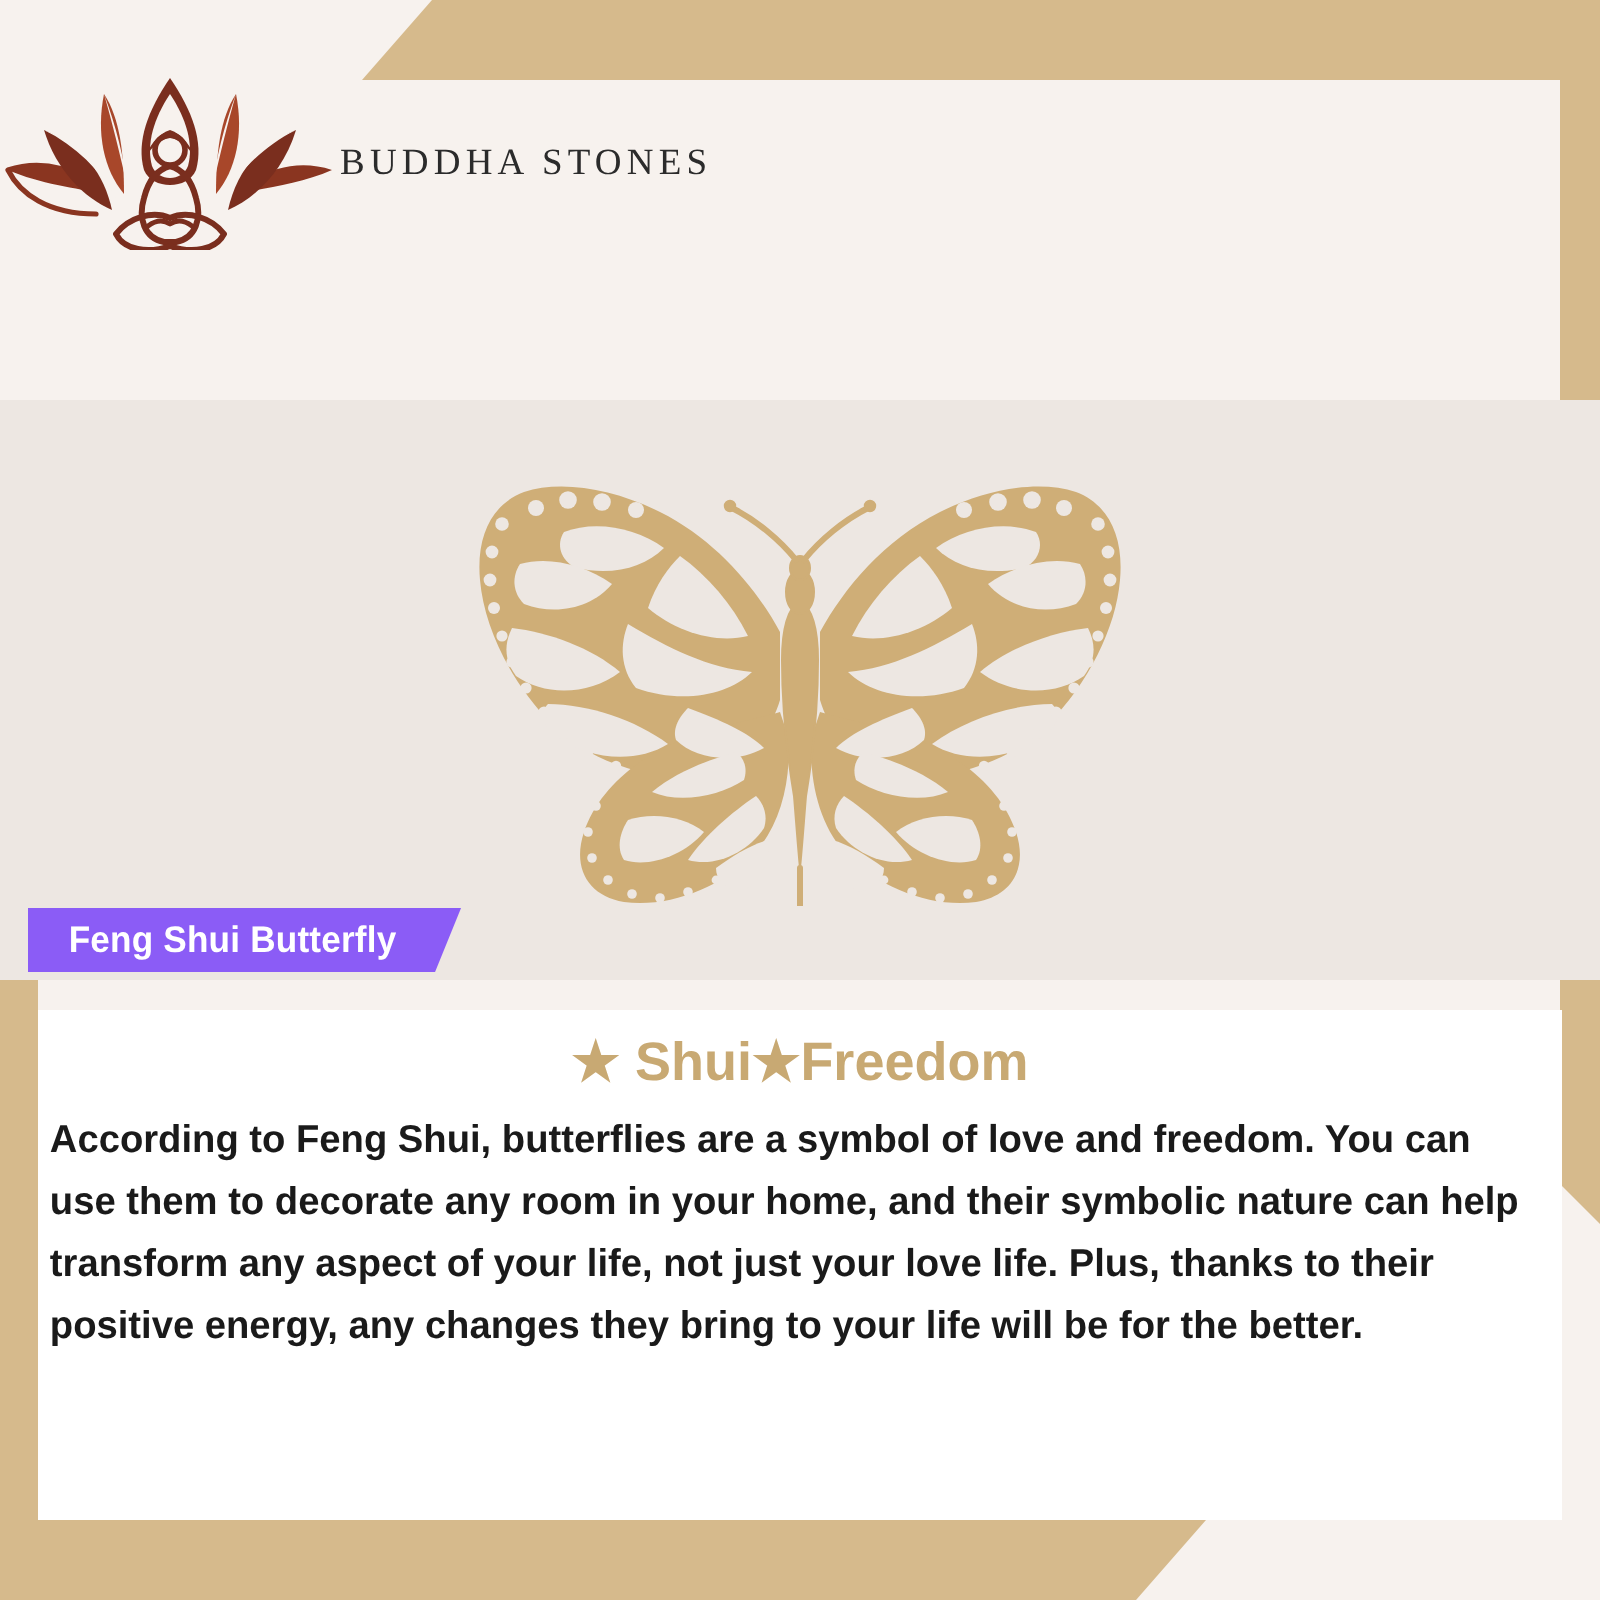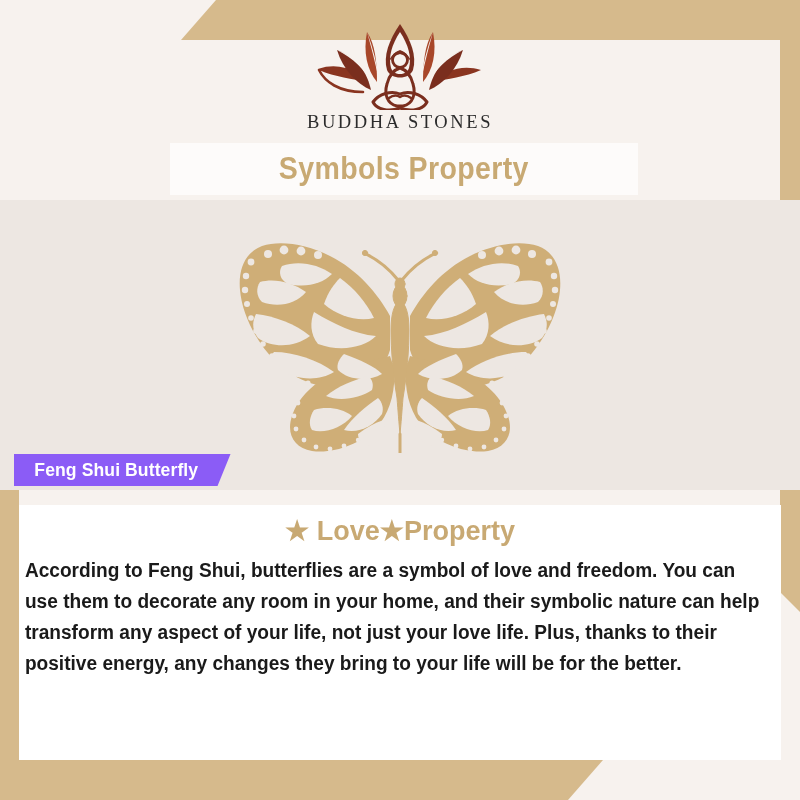--- a/index.html
+++ b/index.html
@@ -58,21 +58,20 @@
     clip-path: polygon(0 0, 20px 0, 20px 612px, 0 592px);
   }
 
   
   .logo-wrap {
     position: absolute;
     left: 0; top: 22px;
     width: 800px;
     height: 118px;
     display: flex;
-    flex-direction: column;
     align-items: center;
     justify-content: flex-start;
   }
   .logo-mark { width: 170px; height: 88px; display: block; }
   .logo-word {
     margin-top: 2px;
     font-family: "Liberation Serif", serif;
     font-size: 18.5px;
     letter-spacing: 2.6px;
     color: #2B2B2B;
@@ -206,23 +205,20 @@
         <path d="M85 46 C78 48 74 54 72 62 C69 72 72 82 82 84 L88 84 C98 82 101 72 98 62 C96 54 92 48 85 46 Z" fill="none" stroke="#7A2E1E" stroke-width="3"></path>
 
         <path d="M58 80 C64 72 76 68 85 72 C94 68 106 72 112 80 C108 88 96 90 85 86 C74 90 62 88 58 80 Z" fill="none" stroke="#7A2E1E" stroke-width="3"></path>
 
         <path d="M74 76 C78 73 82 73 85 75 C88 73 92 73 96 76" fill="none" stroke="#7A2E1E" stroke-width="2.4"></path>
       </g>
     </svg>
     <div class="logo-word">BUDDHA STONES</div>
   </div>
 
-  <div class="title-box">
-    <div class="title-text">Symbols Property</div>
-  </div>
 
   <div class="butterfly-panel">
     <svg class="butterfly-svg" viewBox="0 0 364 215">
       <g fill="#CFAE77">
 
         <path d="M172 78
                  C160 56 140 32 112 18
                  C88 6 62 2 44 8
                  C28 14 20 30 22 52
                  C24 76 38 104 58 124
@@ -343,17 +339,17 @@
         <path d="M182 196 C182 204 182 212 182 215" stroke-width="3" fill="none"></path>
       </g>
     </svg>
   </div>
 
   <div class="tag">
     <span class="tag-text">Feng Shui Butterfly</span>
   </div>
 
   <div class="text-panel">
-    <h2 class="subhead">★ Love★Property</h2>
+    <h2 class="subhead">★ Shui★Freedom</h2>
     <p class="body-copy">According to Feng Shui, butterflies are a symbol of love and freedom. You can use them to decorate any room in your home, and their symbolic nature can help transform any aspect of your life, not just your love life. Plus, thanks to their positive energy, any changes they bring to your life will be for the better.</p>
   </div>
 
 </div>
 
 </body></html>

